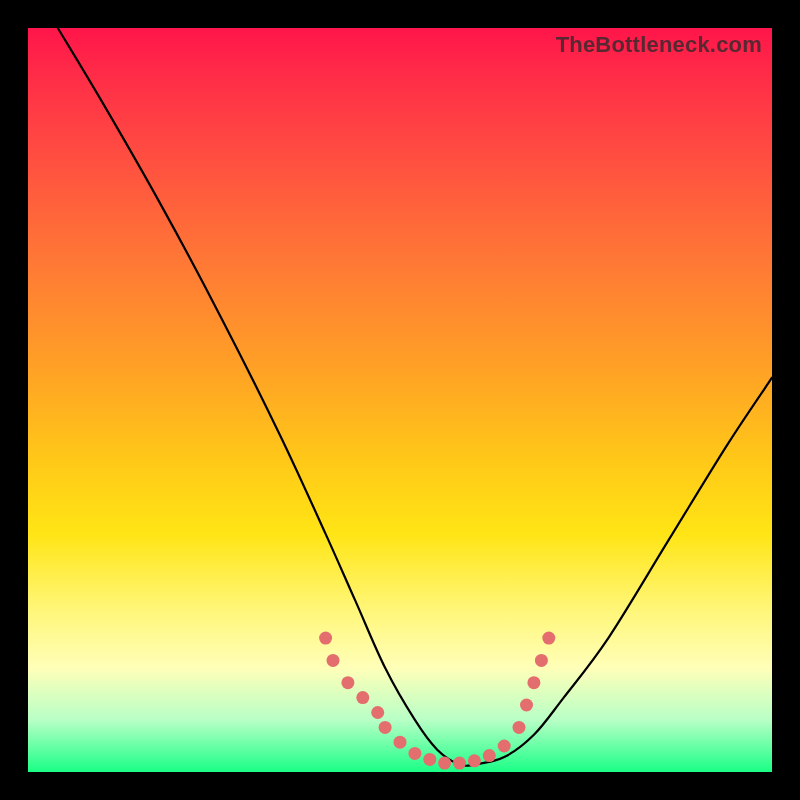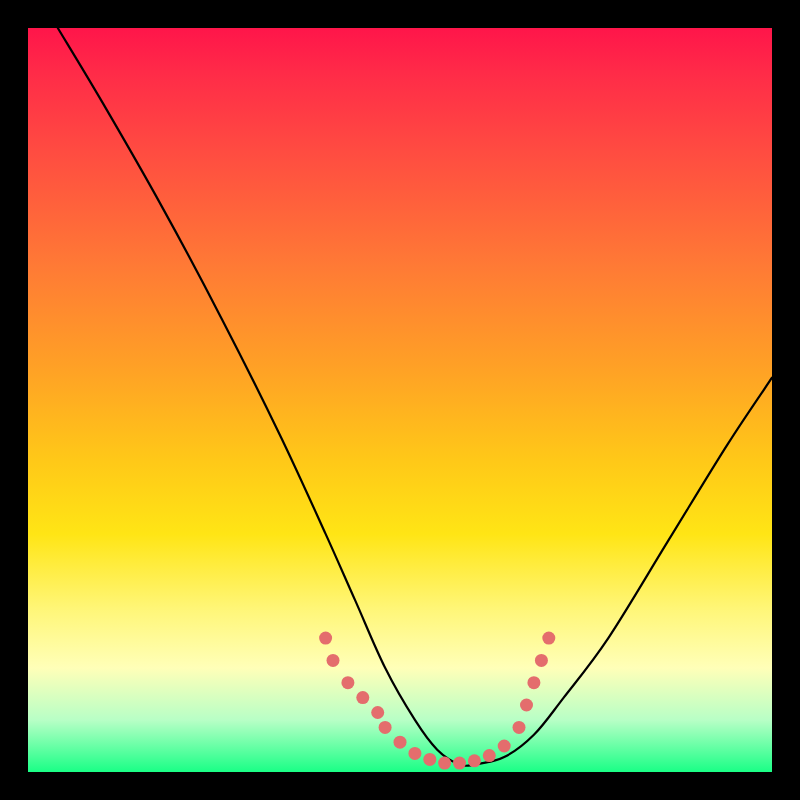--- a/index.html
+++ b/index.html
@@ -68,20 +68,21 @@
     fill: #e46d6d;
     stroke: #e46d6d;
     stroke-width: 0;
   }
 </style>
 </head>
 <body>
 
 <div class="frame">
   <div class="plot-area">
+    <div class="watermark">TheBottleneck.com</div>
     <svg class="curve-layer" viewBox="0 0 744 744" preserveAspectRatio="none">
       <path id="bottleneck-path" class="curve" d="M 29.8 0.0 C 37.2 12.4, 57.0 44.6, 74.4 74.4 C 91.8 104.2, 114.1 142.6, 133.9 178.6 C 153.8 214.5, 173.6 251.7, 193.4 290.2 C 213.3 328.6, 235.6 373.2, 253.0 409.2 C 270.3 445.2, 285.2 478.6, 297.6 505.9 C 310.0 533.2, 317.4 550.6, 327.4 572.9 C 337.3 595.2, 347.2 620.0, 357.1 639.8 C 367.0 659.7, 378.2 678.3, 386.9 691.9 C 395.6 705.6, 401.8 714.2, 409.2 721.7 C 416.6 729.1, 425.3 734.1, 431.5 736.6 C 437.7 739.0, 439.0 737.8, 446.4 736.6 C 453.8 735.3, 466.2 734.1, 476.2 729.1 C 486.1 724.2, 496.0 716.7, 505.9 706.8 C 515.8 696.9, 523.3 685.7, 535.7 669.6 C 548.1 653.5, 563.0 636.1, 580.3 610.1 C 597.7 584.0, 620.0 545.6, 639.8 513.4 C 659.7 481.1, 682.0 443.9, 699.4 416.6 C 716.7 389.4, 736.6 360.8, 744.0 349.7"></path>
       <g id="marker-group">
           <circle cx="297.6" cy="610.1" r="6.5" class="marker"></circle>
           <circle cx="305.0" cy="632.4" r="6.5" class="marker"></circle>
           <circle cx="319.9" cy="654.7" r="6.5" class="marker"></circle>
           <circle cx="334.8" cy="669.6" r="6.5" class="marker"></circle>
           <circle cx="349.7" cy="684.5" r="6.5" class="marker"></circle>
           <circle cx="357.1" cy="699.4" r="6.5" class="marker"></circle>
           <circle cx="372.0" cy="714.2" r="6.5" class="marker"></circle>

